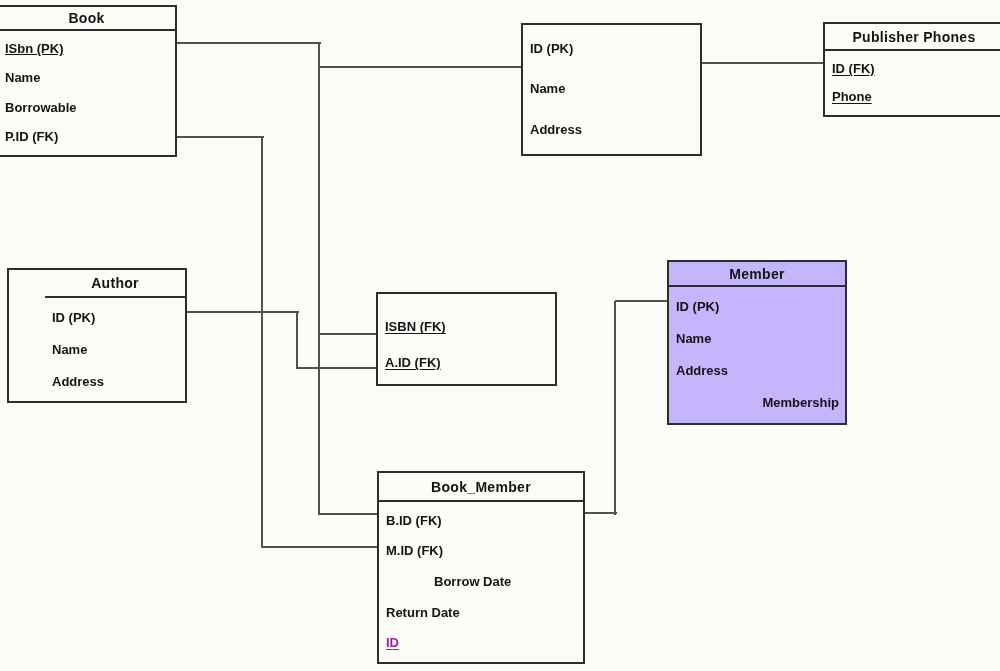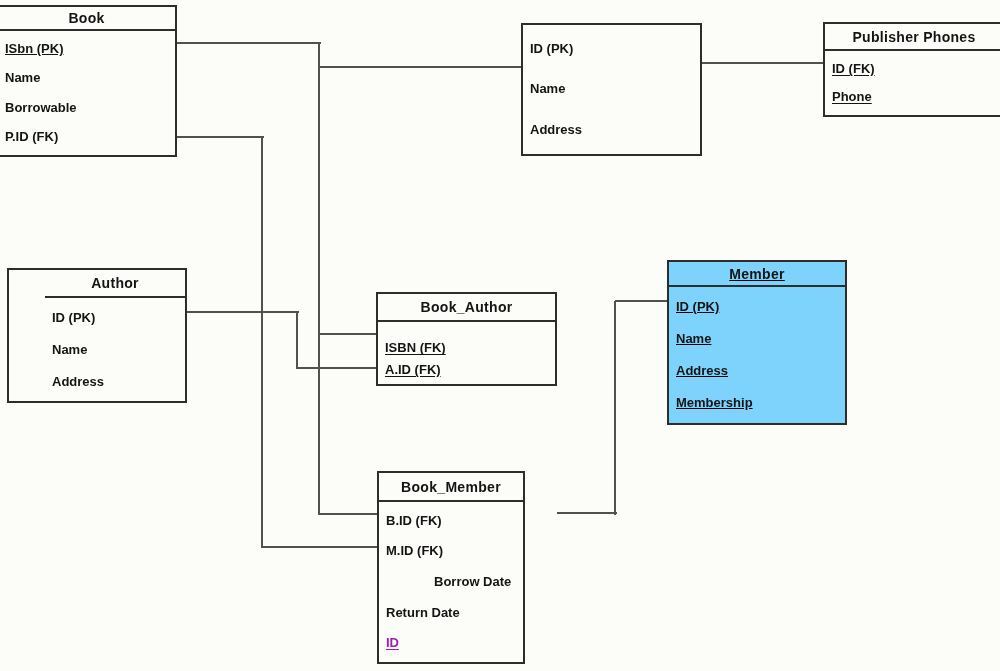--- a/index.html
+++ b/index.html
@@ -102,36 +102,35 @@
     </div>
     <div class="entity" style="left: 7px; top: 268px; width: 180px; height: 135px; border-color: rgb(45, 45, 45); background: rgb(252, 252, 249); padding-left: 36px;">
       <div class="entity-title" style="height: 28px; border-color: rgb(45, 45, 45); color: rgb(20, 20, 20);">Author</div>
       <div class="entity-fields">
         <div class="field" style="color: rgb(20, 20, 20);">ID (PK)</div>
         <div class="field" style="color: rgb(20, 20, 20);">Name</div>
         <div class="field" style="color: rgb(20, 20, 20);">Address</div>
       </div>
     </div>
     <div class="entity" style="left: 376px; top: 292px; width: 181px; height: 94px; border-color: rgb(45, 45, 45); background: rgb(252, 252, 249);">
-      <div class="entity-title" style="height: 28px; border-color: rgb(45, 45, 45); color: rgb(20, 20, 20);">Book_Author</div>
       <div class="entity-fields">
         <div class="field underline" style="color: rgb(20, 20, 20); margin-top: 12px;">ISBN (FK)</div>
         <div class="field underline" style="color: rgb(20, 20, 20);">A.ID (FK)</div>
       </div>
     </div>
-    <div class="entity" style="left: 667px; top: 260px; width: 180px; height: 165px; border-color: rgb(45, 45, 45); background: #7dd3fc; text-decoration: underline;">
+    <div class="entity" style="left: 667px; top: 260px; width: 180px; height: 165px; border-color: rgb(45, 45, 45); background: #c4b5fd;">
       <div class="entity-title" style="height: 25px; border-color: rgb(45, 45, 45); color: rgb(20, 20, 20);">Member</div>
       <div class="entity-fields">
         <div class="field" style="color: rgb(20, 20, 20);">ID (PK)</div>
         <div class="field" style="color: rgb(20, 20, 20);">Name</div>
         <div class="field" style="color: rgb(20, 20, 20);">Address</div>
-        <div class="field" style="color: rgb(20, 20, 20);">Membership</div>
+        <div class="field" style="color: rgb(20, 20, 20); text-align: right;">Membership</div>
       </div>
     </div>
-    <div class="entity" style="left: 377px; top: 471px; width: 148px; height: 193px; border-color: rgb(45, 45, 45); background: rgb(252, 252, 249);">
+    <div class="entity" style="left: 377px; top: 471px; width: 208px; height: 193px; border-color: rgb(45, 45, 45); background: rgb(252, 252, 249);">
       <div class="entity-title" style="height: 29px; border-color: rgb(45, 45, 45); color: rgb(20, 20, 20);">Book_Member</div>
       <div class="entity-fields">
         <div class="field" style="color: rgb(20, 20, 20);">B.ID (FK)</div>
         <div class="field" style="color: rgb(20, 20, 20);">M.ID (FK)</div>
         <div class="field" style="color: rgb(20, 20, 20); padding-left: 48px;">Borrow Date</div>
         <div class="field" style="color: rgb(20, 20, 20);">Return Date</div>
         <div class="field underline" style="color: #a21caf;">ID</div>
       </div>
     </div>
   </div>

